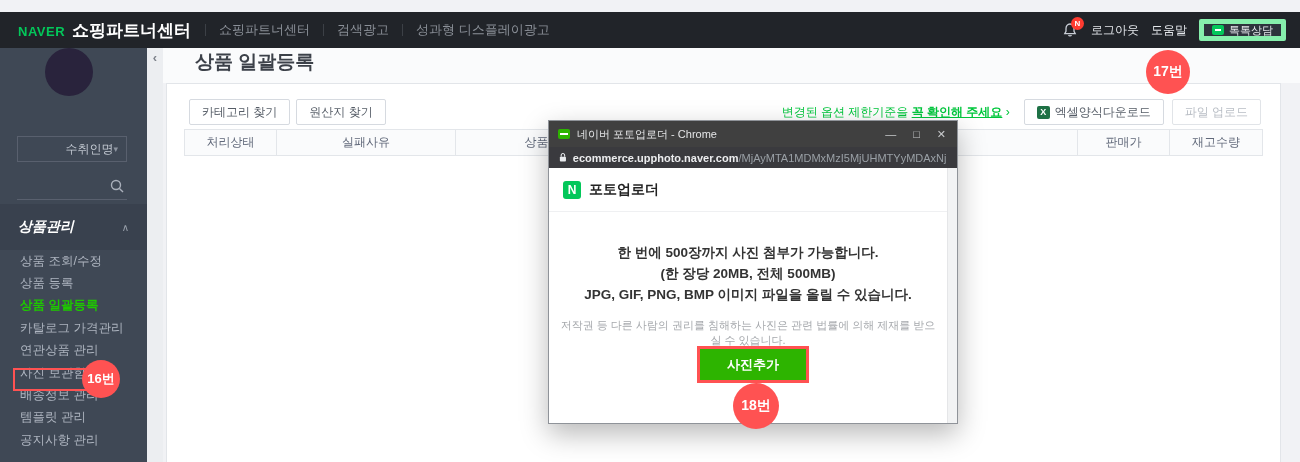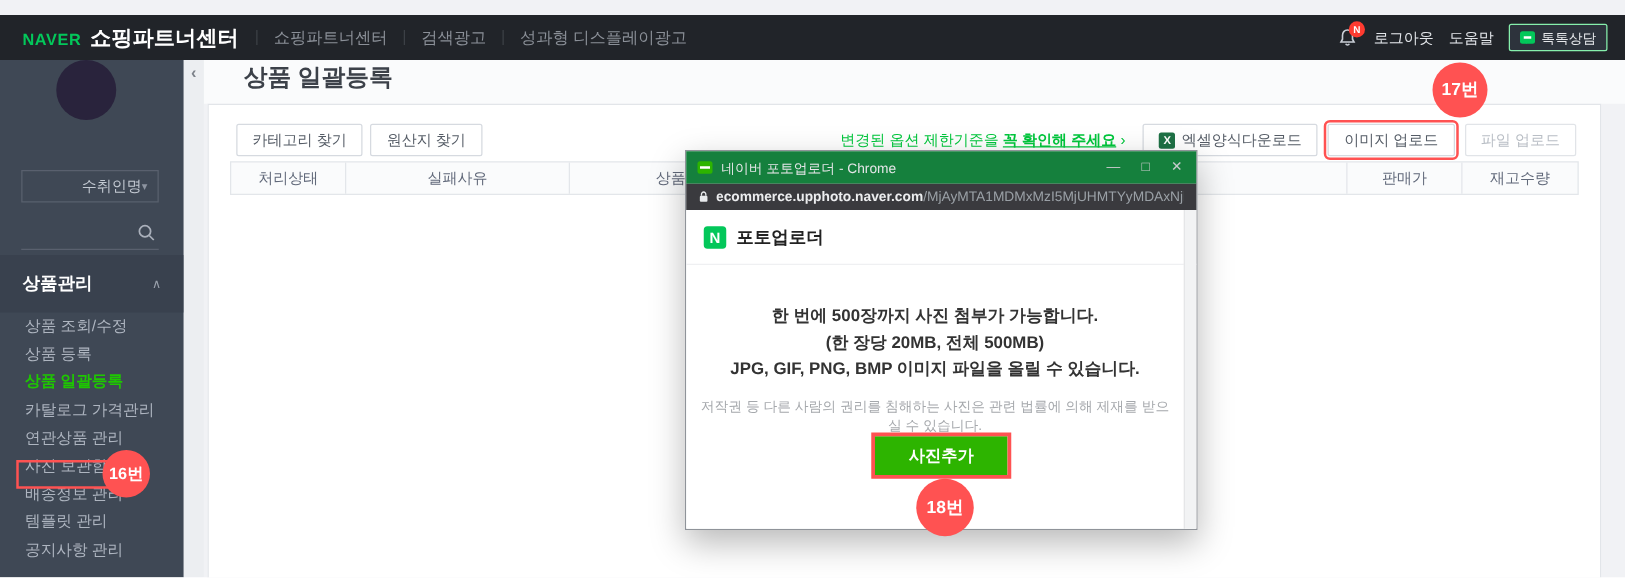--- a/index.html
+++ b/index.html
@@ -16,39 +16,39 @@
   .topnav { display:flex; align-items:center; margin-left:14px; }
   .topnav .sep { width:1px; height:12px; background:#3C4046; }
   .topnav a { color:#8B9098; font-size:13px; margin:0 13px; cursor:pointer; text-decoration:none; }
   .top-right { margin-left:auto; display:flex; align-items:center; gap:12px; margin-right:14px; }
   .bell { position:relative; width:18px; height:18px; cursor:pointer; }
   .bell-badge { position:absolute; top:-4px; right:-5px; width:13px; height:13px; background:#FF3B30;
                 border-radius:50%; color:#fff; font-size:8px; font-weight:bold; line-height:13px;
                 text-align:center; font-style:normal; }
   .top-right a { color:#E3E6EA; font-size:12px; text-decoration:none; cursor:pointer; }
   .talk-btn { display:flex; align-items:center; gap:5px; height:22px; padding:0 8px;
-              background:#2D333C; border:1px solid #86efac; border-radius:2px; color:#E6E8EB;
+              background:#2D333C; border:5px solid #86efac; border-radius:2px; color:#E6E8EB;
               font-size:11px; cursor:pointer; }
   .talk-icon { position:relative; width:12px; height:10px; background:#03C75A; border-radius:2px; }
   .talk-icon::after { content:""; position:absolute; left:3px; top:4px; width:6px; height:2px; background:#fff; }
   .talk-icon::before { content:""; position:absolute; left:2px; bottom:-3px; border:3px solid transparent;
                        border-top-color:#03C75A; }
 
   
   .sidebar { position:absolute; left:0; top:36px; width:147px; height:426px; background:#3F4855; z-index:10; }
   .avatar { position:absolute; left:45px; top:12px; width:48px; height:48px; border-radius:50%; background:#29233C; }
   .recipient-select { position:absolute; left:17px; top:100px; width:110px; height:26px;
                       border:1px solid #59606E; display:flex; align-items:center; justify-content:flex-end;
                       padding:0 8px; font-size:12px; color:#C3C9D2; cursor:pointer; }
   .recipient-select .chev { font-size:9px; color:#8D94A0; }
   .side-search { position:absolute; left:17px; top:138px; width:110px; height:26px;
                  border-bottom:1px solid #59606E; cursor:text; }
   .side-search svg { position:absolute; right:2px; top:4px; }
   .side-section { position:absolute; left:0; top:168px; width:100%; height:46px; background:#39414E;
-                  display:flex; align-items:center; justify-content:space-between; padding:0 18px; cursor:pointer; }
+                  display:flex; align-items:center; justify-content:space-between; padding:0 18px; cursor:pointer;font-style:italic; }
   .side-section .lbl { color:#FFFFFF; font-size:14px; font-weight:bold; }
   .side-section .chev { color:#9AA1AC; font-size:10px; }
   .side-menu { position:absolute; left:0; top:214px; width:100%; }
   .side-item { height:22.4px; display:flex; align-items:center; padding-left:20px;
                font-size:12.5px; color:#AEB5C0; cursor:pointer; white-space:nowrap; }
   .side-item.active { color:#1EC800; font-weight:bold; }
 
   
   .strip { position:absolute; left:147px; top:36px; width:16px; height:426px; background:#ECEEF1; z-index:11; }
   .strip .collapse { position:absolute; left:0; top:14px; width:16px; text-align:center;
@@ -76,21 +76,21 @@
            border:1px solid #E3E6EA; background:#FAFBFC; }
   .th { display:flex; align-items:center; justify-content:center; font-size:12px; color:#61697A;
         border-right:1px solid #E3E6EA; height:100%; }
   .th:last-child { border-right:none; }
   .th.c1{width:92px;} .th.c2{width:179px;} .th.c3{width:186px;} .th.c4{flex:1;}
   .th.c5{width:92px;} .th.c6{width:92px;}
 
   
   .popup { position:absolute; left:548px; top:120px; width:410px; height:304px; background:#fff;
            border:1px solid #8F9399; box-shadow:0 10px 26px rgba(0,0,0,.28); z-index:40; }
-  .pw-titlebar { height:26px; background:#15803d; display:flex; align-items:center; padding:0 9px; }
+  .pw-titlebar { height:26px; background:#404040; display:flex; align-items:center; padding:0 9px; }
   .pw-favicon { width:12px; height:10px; background:#2DB400; border-radius:2px; position:relative; }
   .pw-favicon::after { content:""; position:absolute; left:2px; top:4px; width:8px; height:2px; background:#fff; }
   .pw-title { color:#E4E5E7; font-size:11px; margin-left:7px; flex:1; white-space:nowrap;
               overflow:hidden; }
   .pw-controls { display:flex; align-items:center; gap:17px; margin-right:2px; }
   .pw-controls span { color:#C8CACC; font-size:11px; cursor:pointer; line-height:1; }
   .pw-urlbar { height:21px; background:#3A3A3E; display:flex; align-items:center; padding:0 10px; gap:6px; }
   .pw-url { font-size:11px; white-space:nowrap; overflow:hidden; }
   .pw-url .domain { color:#ECEDEF; font-weight:bold; }
   .pw-url .path { color:#9AA0A6; }
@@ -201,21 +201,20 @@
       <div class="right-group">
         <span class="notice-link">
           <span>변경된 옵션 제한기준을</span>
           <span class="u">꼭 확인해 주세요</span>
           <span>›</span>
         </span>
         <button class="btn">
           <span class="excel-ic">X</span>
           <span>엑셀양식다운로드</span>
         </button>
-        <button class="btn ann-ring">이미지 업로드</button>
         <button class="btn disabled">파일 업로드</button>
       </div>
       <div class="thead">
         <div class="th c1">처리상태</div>
         <div class="th c2">실패사유</div>
         <div class="th c3">상품번호</div>
         <div class="th c4"></div>
         <div class="th c5">판매가</div>
         <div class="th c6">재고수량</div>
       </div>

